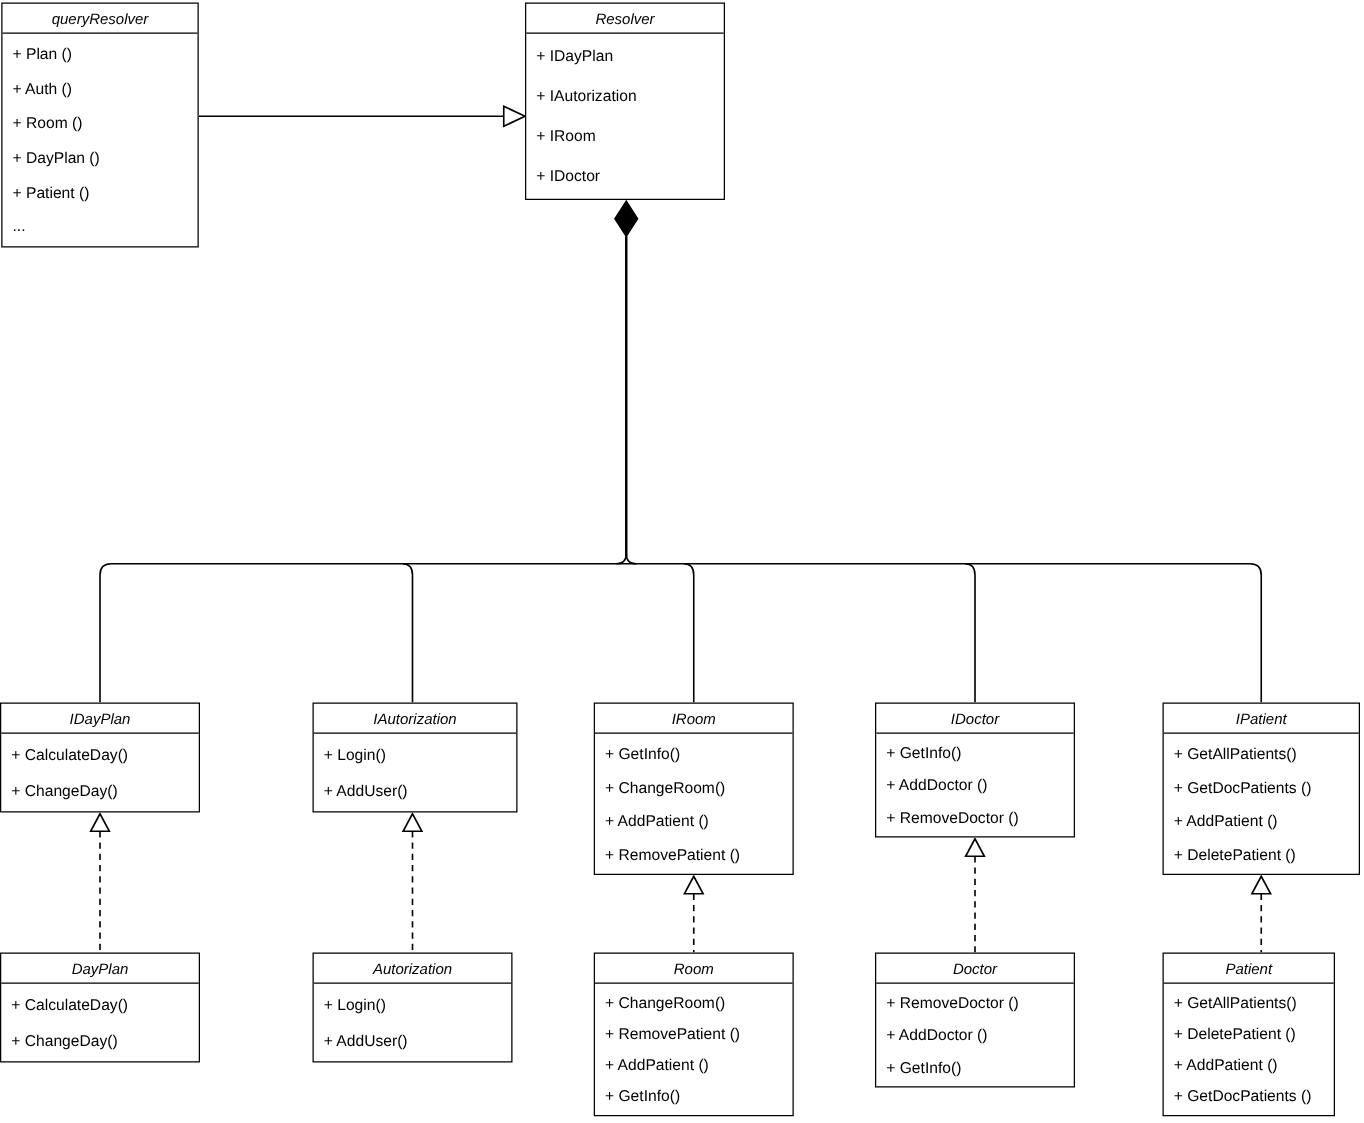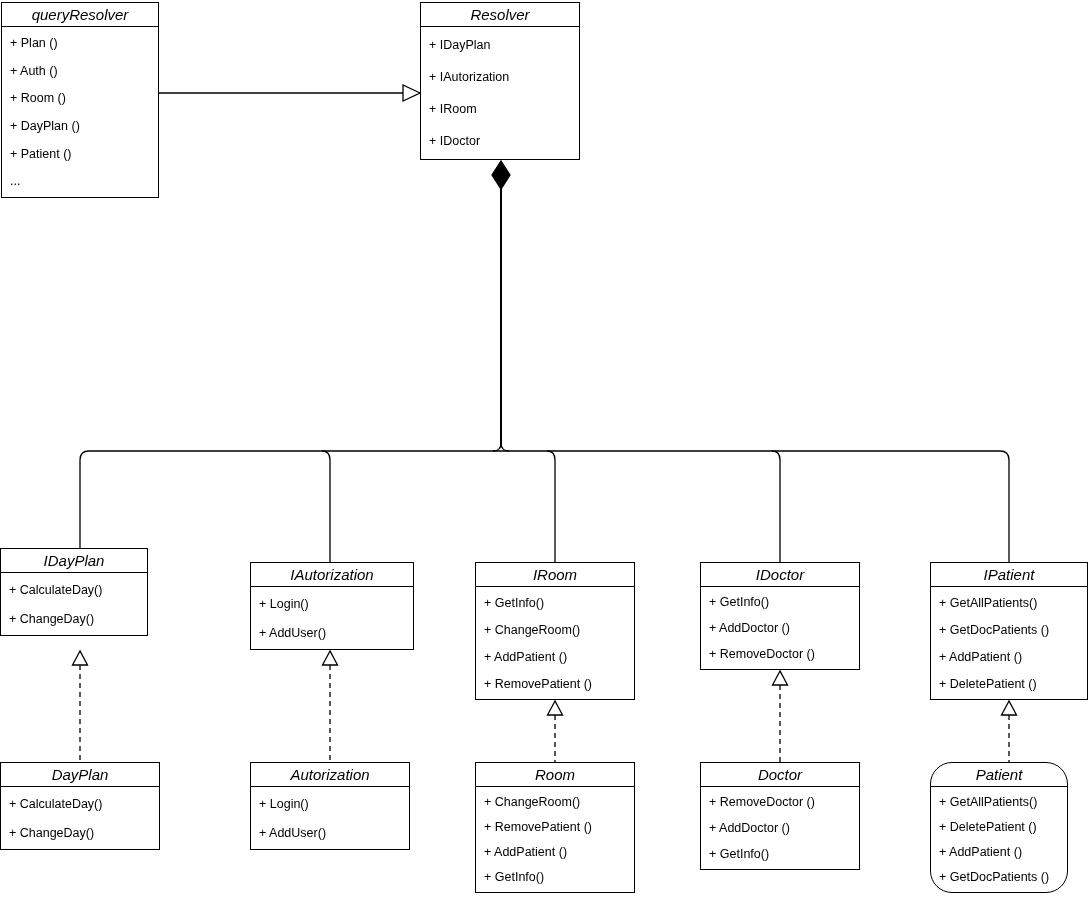--- a/index.html
+++ b/index.html
@@ -21,21 +21,21 @@
     position:absolute;
     border:1.5px solid #000000;
     background:#ffffff;
     display:flex;
     flex-direction:column;
   }
   .uml-title {
     flex:none;
     height:24px;
     border-bottom:1.5px solid #000000;
-    font-size:15px;
+    font-size:12px;
     font-style:italic;
     display:flex;
     align-items:center;
     justify-content:center;
     overflow:hidden;
   }
   .uml-members {
     flex:1;
     display:flex;
     flex-direction:column;
@@ -102,21 +102,21 @@
     </div>
     <div class="uml-class" style="left: 420px; top: 2px; width: 160px; height: 158px;">
       <div class="uml-title">Resolver</div>
       <div class="uml-members">
         <div class="uml-member">+ IDayPlan</div>
         <div class="uml-member">+ IAutorization</div>
         <div class="uml-member">+ IRoom</div>
         <div class="uml-member">+ IDoctor</div>
       </div>
     </div>
-    <div class="uml-class" style="left: 0px; top: 548px; width: 148px; height: 88px;">
+    <div class="uml-class" style="left: 0px; top: 562px; width: 160px; height: 88px;">
       <div class="uml-title">IDayPlan</div>
       <div class="uml-members">
         <div class="uml-member">+ CalculateDay()</div>
         <div class="uml-member">+ ChangeDay()</div>
       </div>
     </div>
     <div class="uml-class" style="left: 250px; top: 562px; width: 164px; height: 88px;">
       <div class="uml-title">IAutorization</div>
       <div class="uml-members">
         <div class="uml-member">+ Login()</div>
@@ -173,21 +173,21 @@
       </div>
     </div>
     <div class="uml-class" style="left: 700px; top: 762px; width: 160px; height: 108px;">
       <div class="uml-title">Doctor</div>
       <div class="uml-members">
         <div class="uml-member">+ RemoveDoctor ()</div>
         <div class="uml-member">+ AddDoctor ()</div>
         <div class="uml-member">+ GetInfo()</div>
       </div>
     </div>
-    <div class="uml-class" style="left: 930px; top: 762px; width: 138px; height: 131px; border-radius: 22px;">
+    <div class="uml-class" style="left: 930px; top: 762px; width: 138px; height: 131px;">
       <div class="uml-title">Patient</div>
       <div class="uml-members">
         <div class="uml-member">+ GetAllPatients()</div>
         <div class="uml-member">+ DeletePatient ()</div>
         <div class="uml-member">+ AddPatient ()</div>
         <div class="uml-member">+ GetDocPatients ()</div>
       </div>
     </div>
   </div>
 

